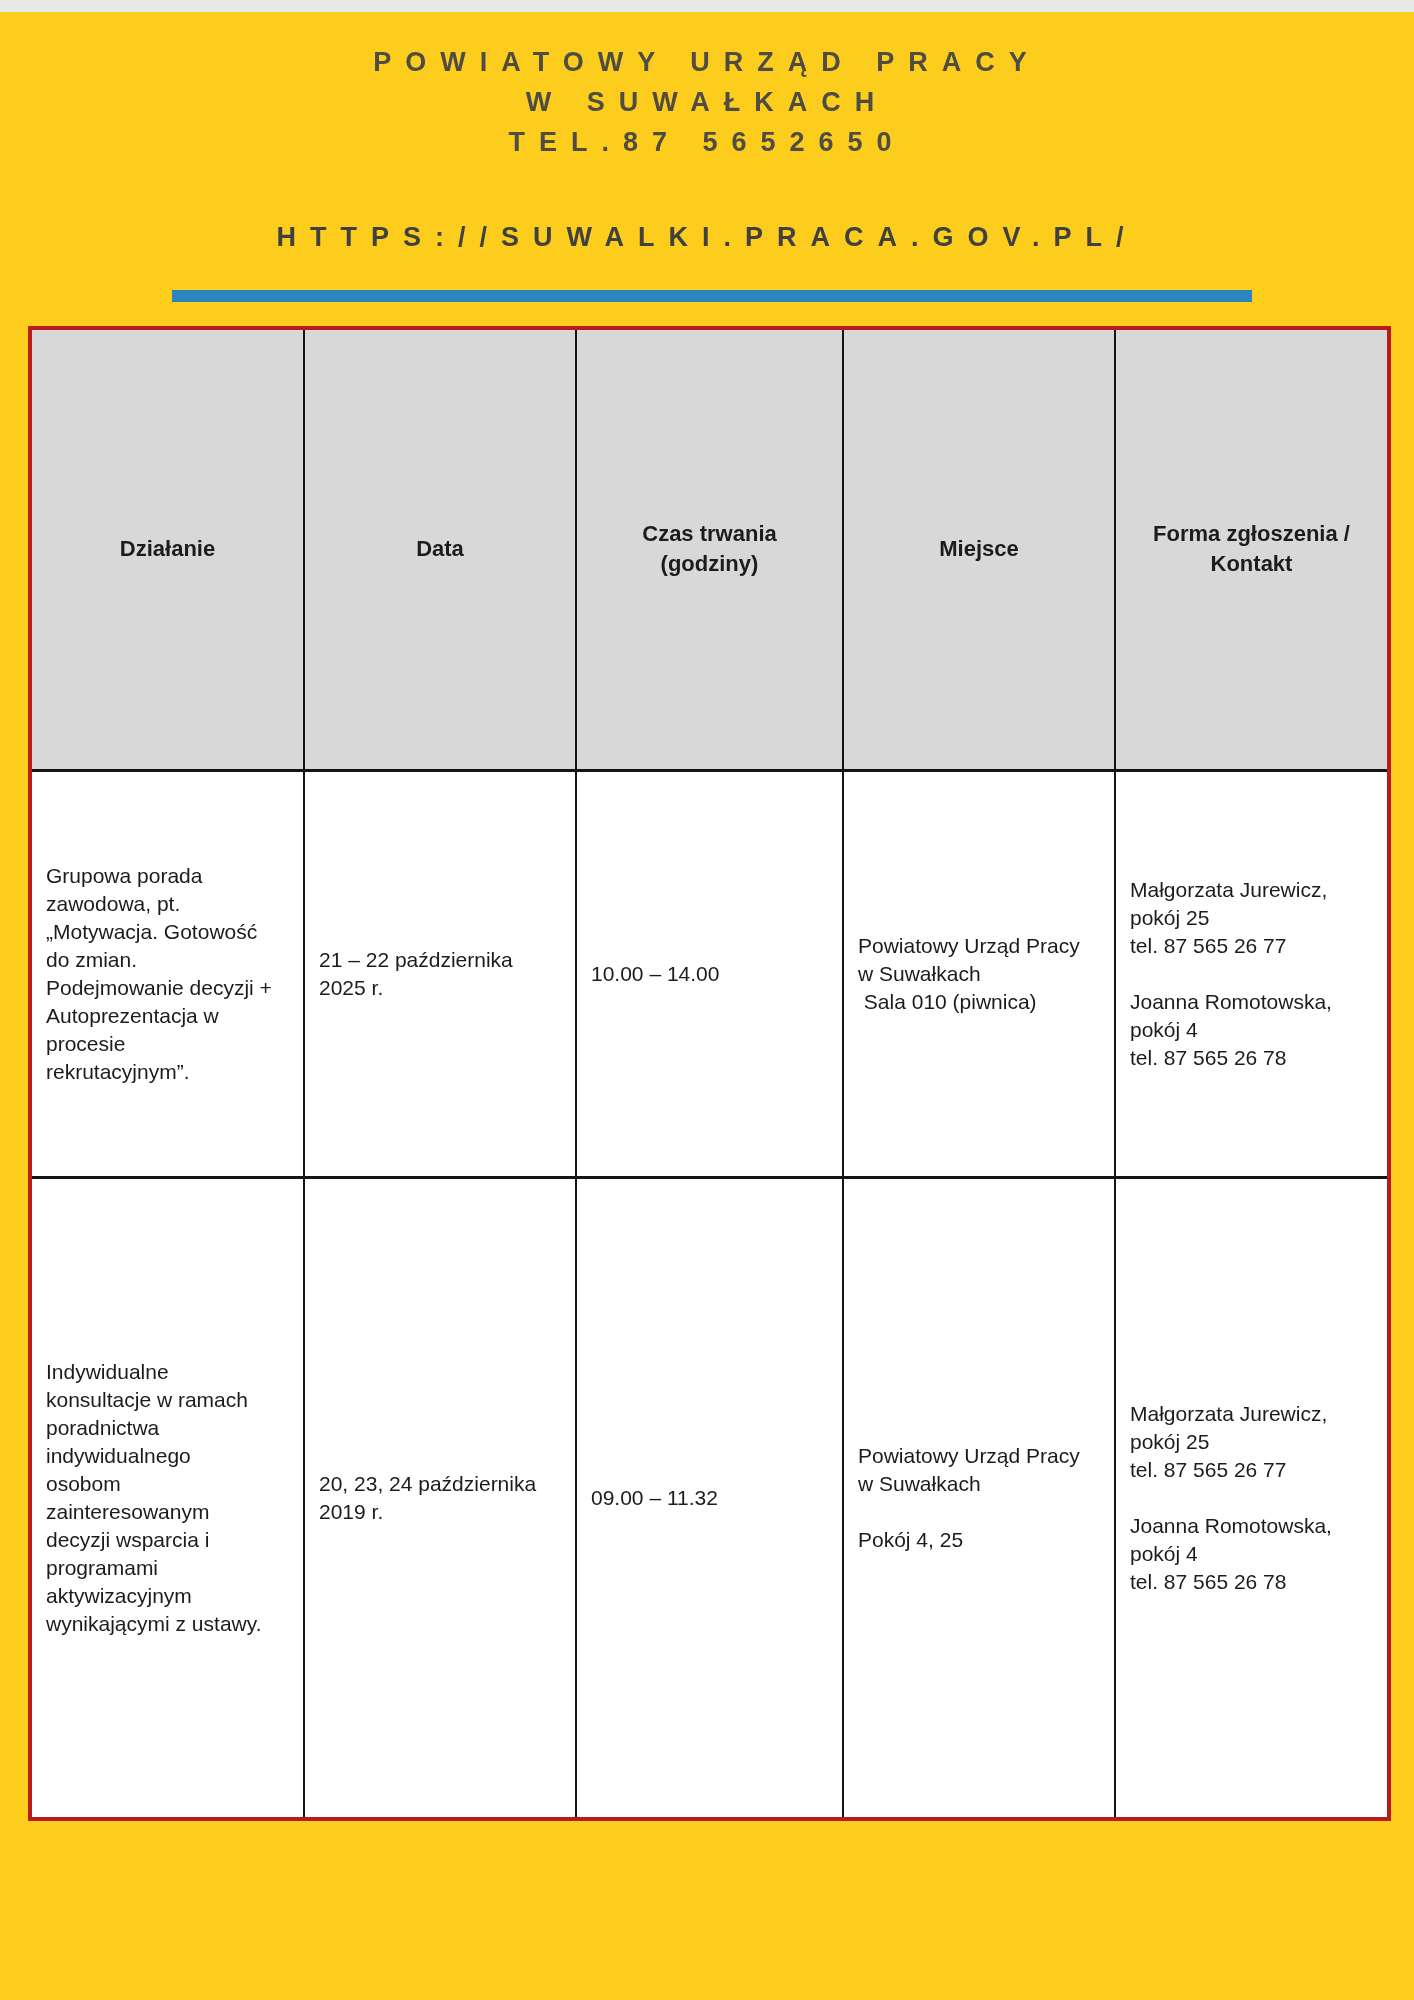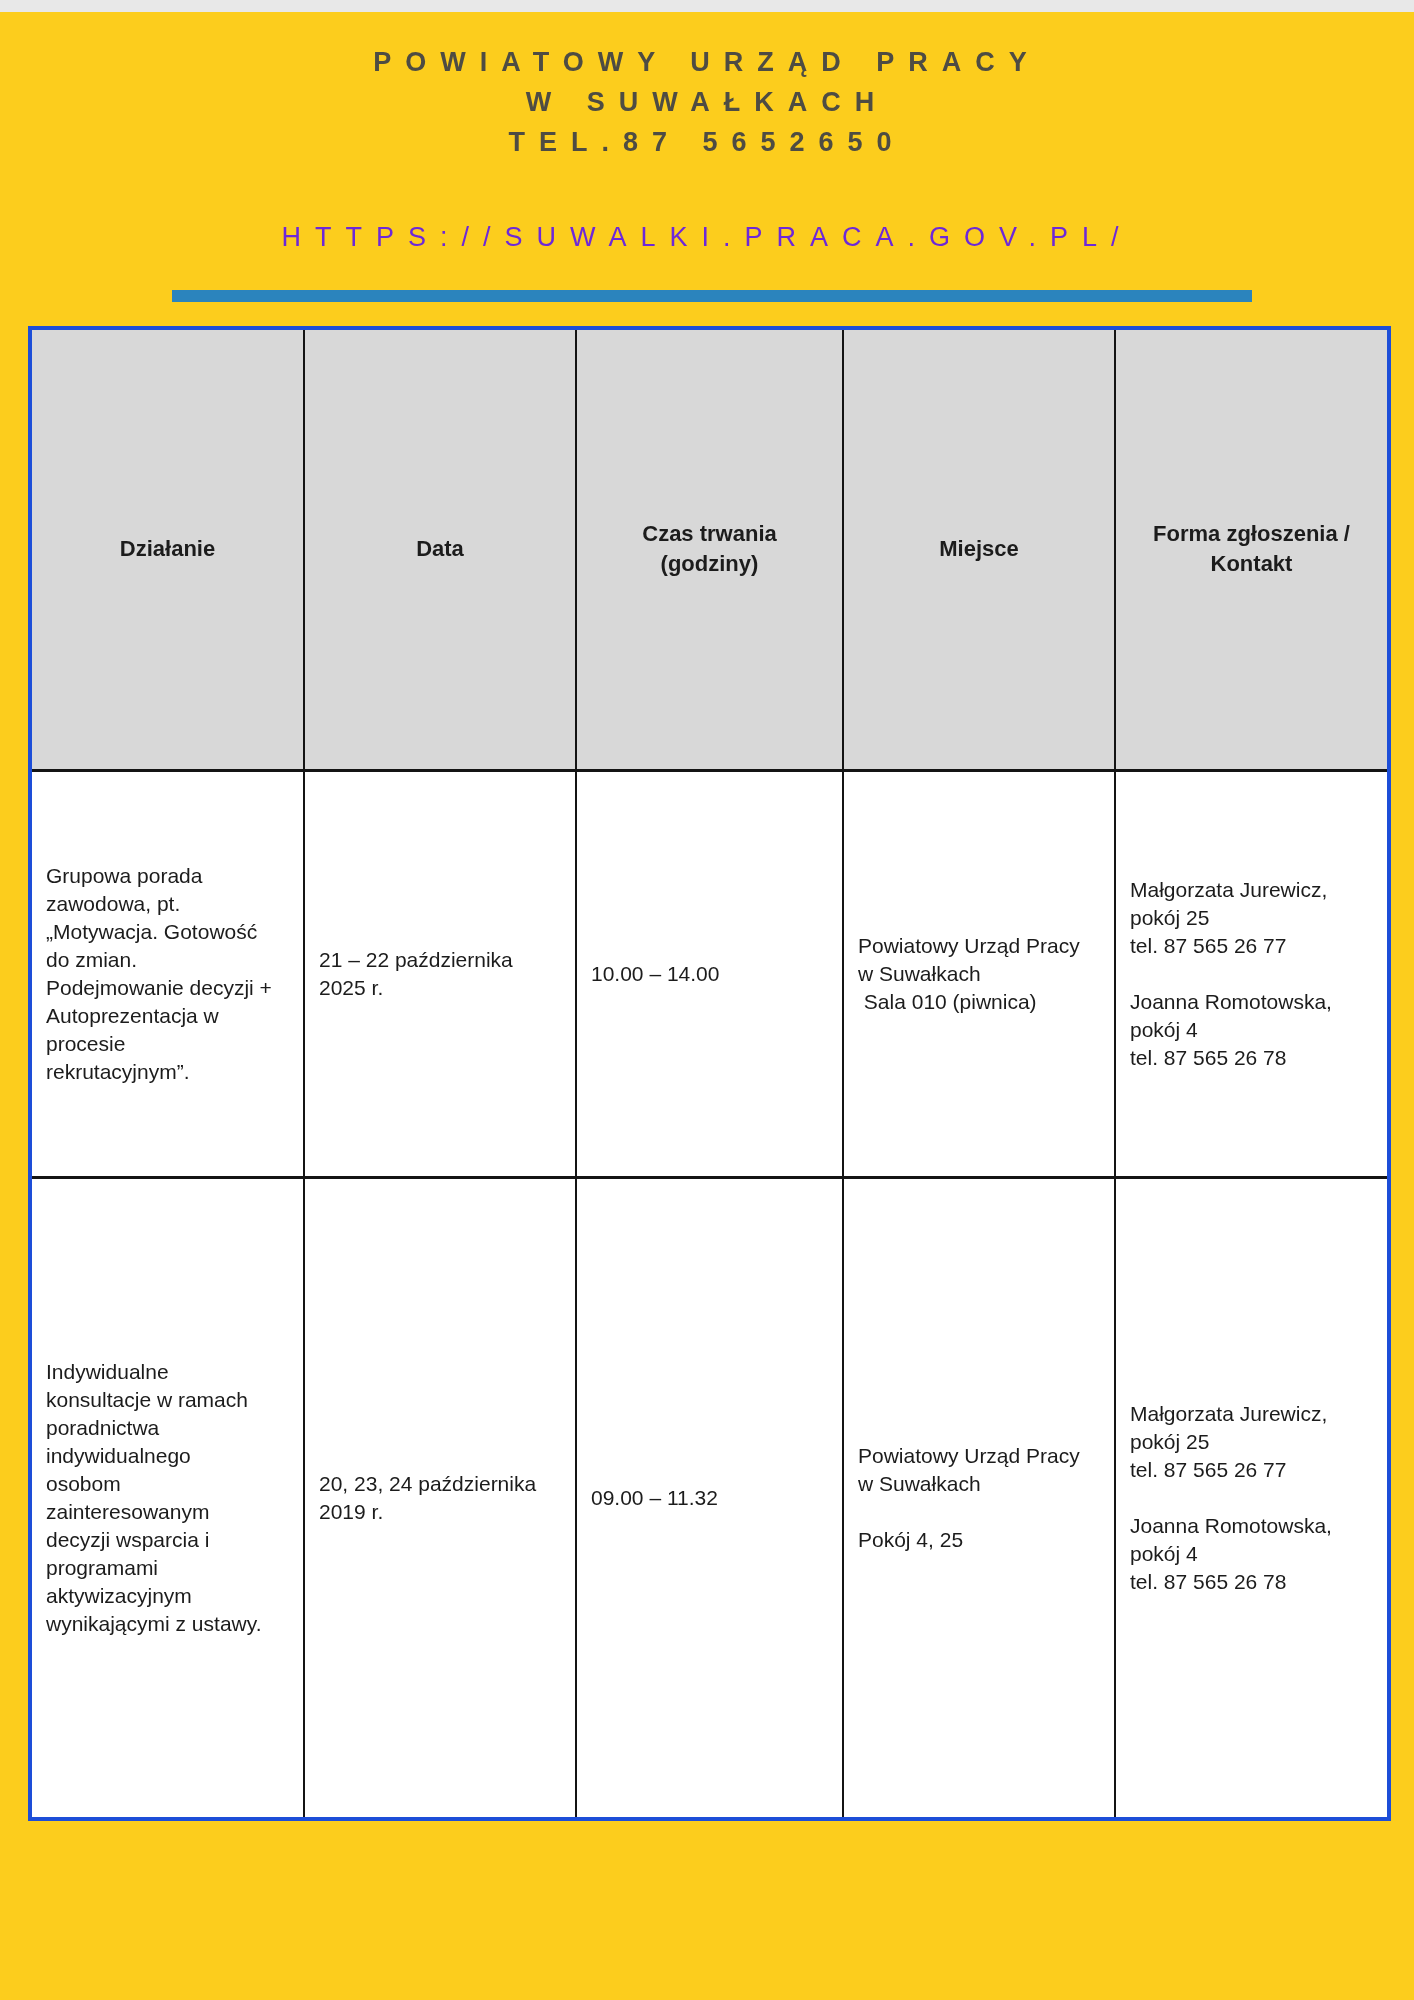--- a/index.html
+++ b/index.html
@@ -24,42 +24,42 @@
     font-size: 27px;
     letter-spacing: 14px;
     line-height: 40px;
   }
   .header-url {
     position: absolute;
     top: 205px;
     left: 0;
     width: 100%;
     text-align: center;
-    color: #6d28d9;
-    font-weight: normal;
+    color: #404040;
+    font-weight: bold;
     font-size: 27px;
     letter-spacing: 14px;
     line-height: 40px;
   }
   .divider-bar {
     position: absolute;
     top: 278px;
     left: 172px;
     width: 1080px;
     height: 12px;
     background: #2B84BD;
   }
   table.schedule {
     position: absolute;
     top: 314px;
     left: 28px;
     width: 1359px;
     border-collapse: collapse;
     table-layout: fixed;
-    border: 4px solid #1d4ed8;
+    border: 4px solid #b91c1c;
     background: #ffffff;
   }
   table.schedule col.c1 { width: 274px; }
   table.schedule col.c2 { width: 272px; }
   table.schedule col.c3 { width: 267px; }
   table.schedule col.c4 { width: 272px; }
   table.schedule col.c5 { width: 274px; }
   table.schedule th, table.schedule td {
     border: 2px solid #141414;
     vertical-align: middle;

